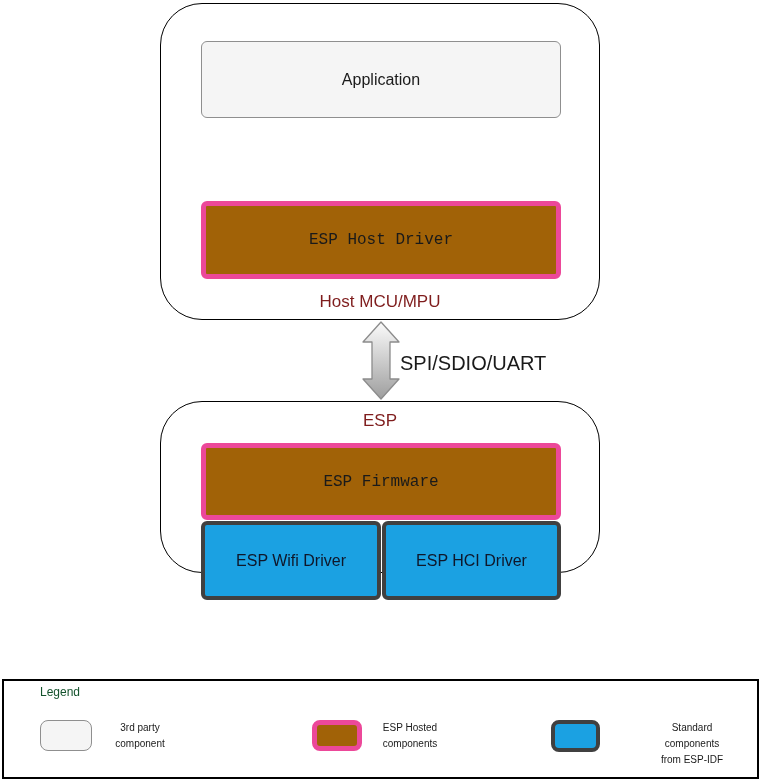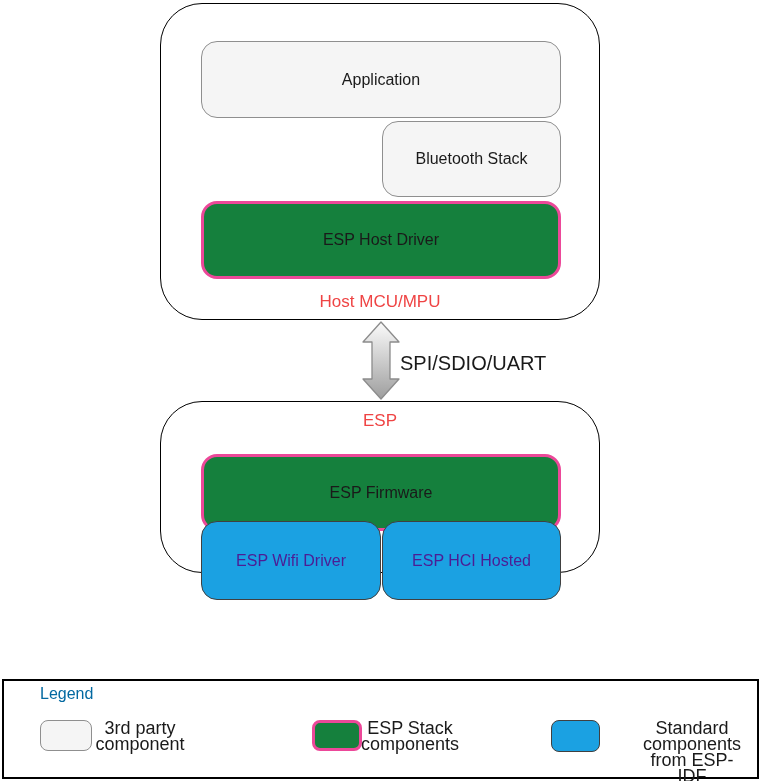--- a/index.html
+++ b/index.html
@@ -23,33 +23,33 @@
     box-sizing: border-box;
   }
   .box {
     position: absolute;
     display: flex;
     align-items: center;
     justify-content: center;
     text-align: center;
     font-size: 16px;
     color: #1a1a1a;
-    border-radius: 16px;
+    border-radius: 6px;
     box-sizing: border-box;
   }
   .fill-gray  { background: #f5f5f5; border: 1px solid #8f8f8f; }
-  .fill-teal  { background: #15803d; border: 3px solid #ec4899; }
-  .fill-blue  { background: #1ba1e2; border: 1px solid #404040; color: #4c1d95; }
+  .fill-teal  { background: #a16207; border: 5px solid #ec4899; font-family: Liberation Mono, monospace; }
+  .fill-blue  { background: #1ba1e2; border: 4px solid #404040; color: #0f172a; }
   .container-title {
     position: absolute;
     left: 0;
     width: 100%;
     text-align: center;
     font-size: 17px;
-    color: #ef4444;
+    color: #7f1d1d;
   }
   .link-label {
     position: absolute;
     left: 400px;
     top: 352px;
     font-size: 20px;
     color: #1a1a1a;
     white-space: nowrap;
   }
   #arrow {
@@ -64,92 +64,89 @@
     width: 757px;
     height: 100px;
     border: 2px solid #000000;
     box-sizing: border-box;
     background: #ffffff;
   }
   .legend-title {
     position: absolute;
     left: 36px;
     top: 4px;
-    font-size: 16px;
-    color: #0369a1;
+    font-size: 12px;
+    color: #14532d;
   }
   .swatch {
     position: absolute;
     width: 52px;
     height: 31px;
     border-radius: 8px;
     box-sizing: border-box;
   }
   .legend-label {
     position: absolute;
     top: 39px;
     transform: translateX(-50%);
-    font-size: 18px;
+    font-size: 10px;
     line-height: 16px;
     color: #1a1a1a;
     text-align: center;
     white-space: pre-line;
   }
 </style>
 </head>
 <body>
 
 <div id="canvas">
 
   <div class="container-rounded" style="left:160px; top:3px; width:440px; height:317px;">
     <div class="box fill-gray" style="left:40px; top:37px; width:360px; height:77px;">
       <span>Application</span>
-    </div>
-    <div class="box fill-gray" style="left:221px; top:117px; width:179px; height:76px;">
-      <span>Bluetooth Stack</span>
     </div>
     <div class="box fill-teal" style="left:40px; top:197px; width:360px; height:78px;">
       <span>ESP Host Driver</span>
     </div>
     <div class="container-title" style="top:288px;">Host MCU/MPU</div>
   </div>
 
   <svg id="arrow" width="40" height="79" viewBox="0 0 40 79">
     <defs>
       <linearGradient id="arrowGrad" x1="0" y1="0" x2="0" y2="1">
         <stop offset="0" stop-color="#fbfbfb"></stop>
         <stop offset="1" stop-color="#9e9e9e"></stop>
       </linearGradient>
     </defs>
     <polygon points="20,1 38,21 29,21 29,58 38,58 20,78 2,58 11,58 11,21 2,21" fill="url(#arrowGrad)" stroke="#8c8c8c" stroke-width="1.3" stroke-linejoin="round"></polygon>
   </svg>
   <div class="link-label">SPI/SDIO/UART</div>
 
   <div class="container-rounded" style="left:160px; top:401px; width:440px; height:172px;">
     <div class="container-title" style="top:9px;">ESP</div>
-    <div class="box fill-teal" style="left:40px; top:52px; width:360px; height:77px;">
+    <div class="box fill-teal" style="left:40px; top:41px; width:360px; height:77px;">
       <span>ESP Firmware</span>
     </div>
     <div class="box fill-blue" style="left:40px; top:119px; width:180px; height:79px;">
       <span>ESP Wifi Driver</span>
     </div>
     <div class="box fill-blue" style="left:221px; top:119px; width:179px; height:79px;">
-      <span>ESP HCI Hosted</span>
+      <span>ESP HCI Driver</span>
     </div>
   </div>
 
   <div id="legend-box">
     <div class="legend-title">Legend</div>
 
     <div class="swatch fill-gray" style="left:36px; top:39px;"></div>
     <div class="legend-label" style="left:136px;">3rd party
 component</div>
 
     <div class="swatch fill-teal" style="left:308px; top:39px; width:50px;"></div>
-    <div class="legend-label" style="left:406px;">ESP Stack
+    <div class="legend-label" style="left:406px;">ESP Hosted
 components</div>
 
     <div class="swatch fill-blue" style="left:547px; top:39px; width:49px; height:32px;"></div>
     <div class="legend-label" style="left:688px;">Standard components
 from ESP-IDF</div>
   </div>
 
 </div>
 
 </body></html>

